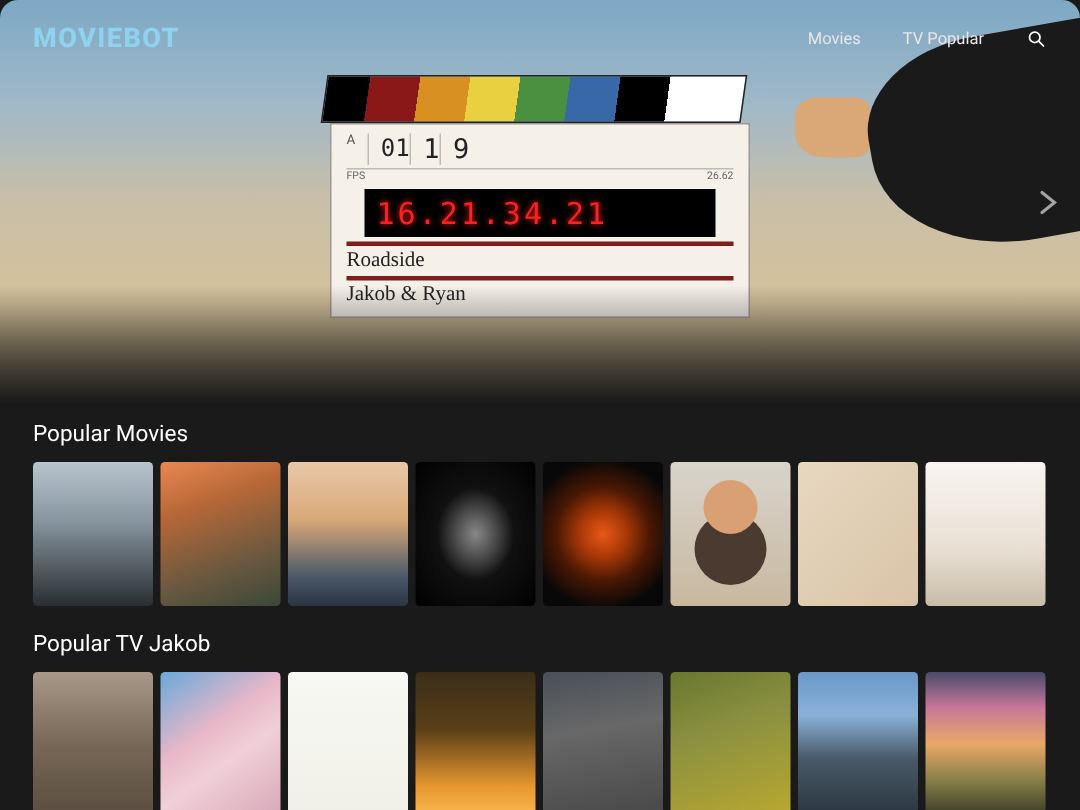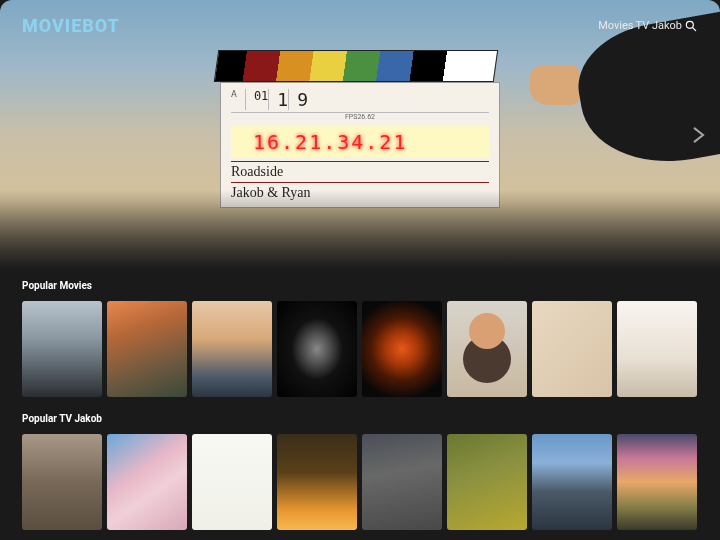--- a/index.html
+++ b/index.html
@@ -1,43 +1,43 @@
 <!DOCTYPE html>
 <html><head>
 <meta charset="utf-8">
 <style>
 *{margin:0;padding:0;box-sizing:border-box}
 body{width:720px;height:540px;background:#1a1a1a;font-family:-apple-system,BlinkMacSystemFont,"Segoe UI",Roboto,sans-serif;color:#fff;overflow:hidden;border-radius:12px}
 .container{width:100%;height:100%;position:relative}
 .header{position:absolute;top:0;left:0;right:0;height:50px;display:flex;align-items:center;padding:0 22px;z-index:10}
 .logo{font-size:18px;font-weight:800;letter-spacing:1px;color:#8dd3f0}
-.nav{margin-left:auto;display:flex;align-items:center;gap:2px}
+.nav{margin-left:auto;display:flex;align-items:center;gap:28px}
 .nav-link{font-size:11px;color:#e8e8e8;cursor:pointer}
 .search-icon{width:14px;height:14px;cursor:pointer}
 .hero{position:relative;width:100%;height:270px;overflow:hidden}
 .hero-bg{position:absolute;inset:0;background:linear-gradient(180deg,#7ea8c4 0%,#9fb8c8 25%,#c9bfa8 50%,#d4c19a 75%,#8a7a5f 100%)}
 .hero-fade{position:absolute;bottom:0;left:0;right:0;height:80px;background:linear-gradient(180deg,rgba(26,26,26,0) 0%,rgba(26,26,26,1) 100%)}
 .clapboard{position:absolute;left:50%;top:50px;transform:translateX(-50%);width:280px}
 .clap-top{height:32px;background:linear-gradient(90deg,#000 0%,#000 10%,#8a1818 10%,#8a1818 22%,#d89020 22%,#d89020 34%,#e8d040 34%,#e8d040 46%,#4a9040 46%,#4a9040 58%,#3868a8 58%,#3868a8 70%,#000 70%,#000 82%,#fff 82%,#fff 100%);transform:skewX(-8deg) translateX(-4px);border:1px solid #222}
 .clap-body{background:#f5f0e8;border:1px solid #999;padding:6px 10px 4px}
 .clap-row1{display:flex;gap:8px;font-size:9px;color:#555;border-bottom:1px solid #bbb;padding-bottom:2px}
 .clap-row1 span{border-right:1px solid #bbb;padding-right:8px}
 .clap-row1 span:last-child{border:none}
 .clap-nums{display:flex;gap:10px;font-family:monospace;font-size:18px;color:#222;padding:2px 0}
-.clap-digital{background:#fef9c3;padding:4px 22px;margin:3px 0}
+.clap-digital{background:#000000;padding:4px 8px;margin:3px 12px}
 .clap-time{font-family:monospace;font-size:20px;color:#ff2020;letter-spacing:2px;text-shadow:0 0 4px #ff2020}
-.clap-meta{display:flex;justify-content:center;font-size:7px;color:#666;padding-bottom:2px}
-.clap-text{font-family:"Comic Sans MS",cursive;font-size:14px;color:#222;padding:2px 0;border-top:1px solid #7f1d1d}
+.clap-meta{display:flex;justify-content:space-between;font-size:7px;color:#666;padding-bottom:2px}
+.clap-text{font-family:"Comic Sans MS",cursive;font-size:14px;color:#222;padding:2px 0;border-top:3px solid #7f1d1d}
 .arm{position:absolute;right:0;top:20px;width:220px;height:180px}
 .arm-shape{position:absolute;right:-60px;top:0;width:200px;height:140px;background:#1a1a1a;border-radius:40% 0 0 50%;transform:rotate(-10deg)}
 .hand{position:absolute;right:140px;top:45px;width:50px;height:40px;background:#d9a876;border-radius:30% 20% 20% 40%}
 .carousel-next{position:absolute;right:12px;top:50%;transform:translateY(-50%);width:20px;height:30px;cursor:pointer;z-index:5;opacity:0.6}
 .carousel-next svg{width:100%;height:100%}
 .section{padding:10px 22px 6px}
-.section-title{font-size:10px;font-weight:700;margin-bottom:10px}
+.section-title{font-size:15px;font-weight:400;margin-bottom:10px}
 .row{display:flex;gap:5px;overflow:hidden}
 .card{flex:0 0 80px;height:96px;border-radius:3px;cursor:pointer;background-size:cover;background-position:center}
 .m0{background:linear-gradient(180deg,#b8c4cc 0%,#8896a0 40%,#2a2e32 100%)}
 .m1{background:linear-gradient(160deg,#e88850 0%,#b86838 30%,#6a5840 70%,#3a4838 100%)}
 .m2{background:linear-gradient(180deg,#e8c8a8 0%,#d8a878 40%,#4a5868 80%,#2a3540 100%)}
 .m3{background:radial-gradient(ellipse at center,#888 0%,#555 20%,#111 45%,#000 100%)}
 .m4{background:radial-gradient(circle at center,#e85818 0%,#a83808 25%,#4a1804 50%,#080808 80%)}
 .m5{background:linear-gradient(180deg,#d8d4cc 0%,#c8b8a0 100%)}
 .m5::after{content:"";display:block;width:36px;height:36px;background:#d9a074;border-radius:50%;margin:12px auto 0;box-shadow:0 28px 0 6px #4a3a30}
 .m6{background:linear-gradient(135deg,#e8d8c0 0%,#d8c4a8 100%)}
@@ -55,21 +55,21 @@
 <body>
 
 <div class="container">
   <div class="hero">
     <div class="hero-bg"></div>
     <div class="clapboard">
       <div class="clap-top"></div>
       <div class="clap-body">
         <div class="clap-row1">
           <span>A</span>
-          <span class="clap-nums" style="font-size:12px;padding:0">01</span>
+          <span class="clap-nums" style="font-size:16px;padding:0">01</span>
           <span class="clap-nums" style="font-size:18px;padding:0">1</span>
           <span class="clap-nums" style="font-size:18px;padding:0">9</span>
         </div>
         <div class="clap-meta">
           <span>FPS</span>
           <span>26.62</span>
         </div>
         <div class="clap-digital">
           <div class="clap-time">16.21.34.21</div>
         </div>
@@ -86,21 +86,21 @@
           <path d="M8 4l10 8-10 8" stroke="#fff" stroke-width="2.5" fill="none" stroke-linecap="round"></path>
         </svg>
     </div>
     <div class="hero-fade"></div>
   </div>
 
   <div class="header">
     <div class="logo">MOVIEBOT</div>
     <div class="nav">
       <div class="nav-link">Movies</div>
-      <div class="nav-link">TV Jakob</div>
+      <div class="nav-link">TV Popular</div>
       <div class="search-icon">
         <svg viewBox="0 0 24 24">
             <circle cx="10" cy="10" r="6" stroke="#fff" stroke-width="2" fill="none"></circle>
             <line x1="15" y1="15" x2="20" y2="20" stroke="#fff" stroke-width="2" stroke-linecap="round"></line>
           </svg>
       </div>
     </div>
   </div>
 
   <div class="section">

